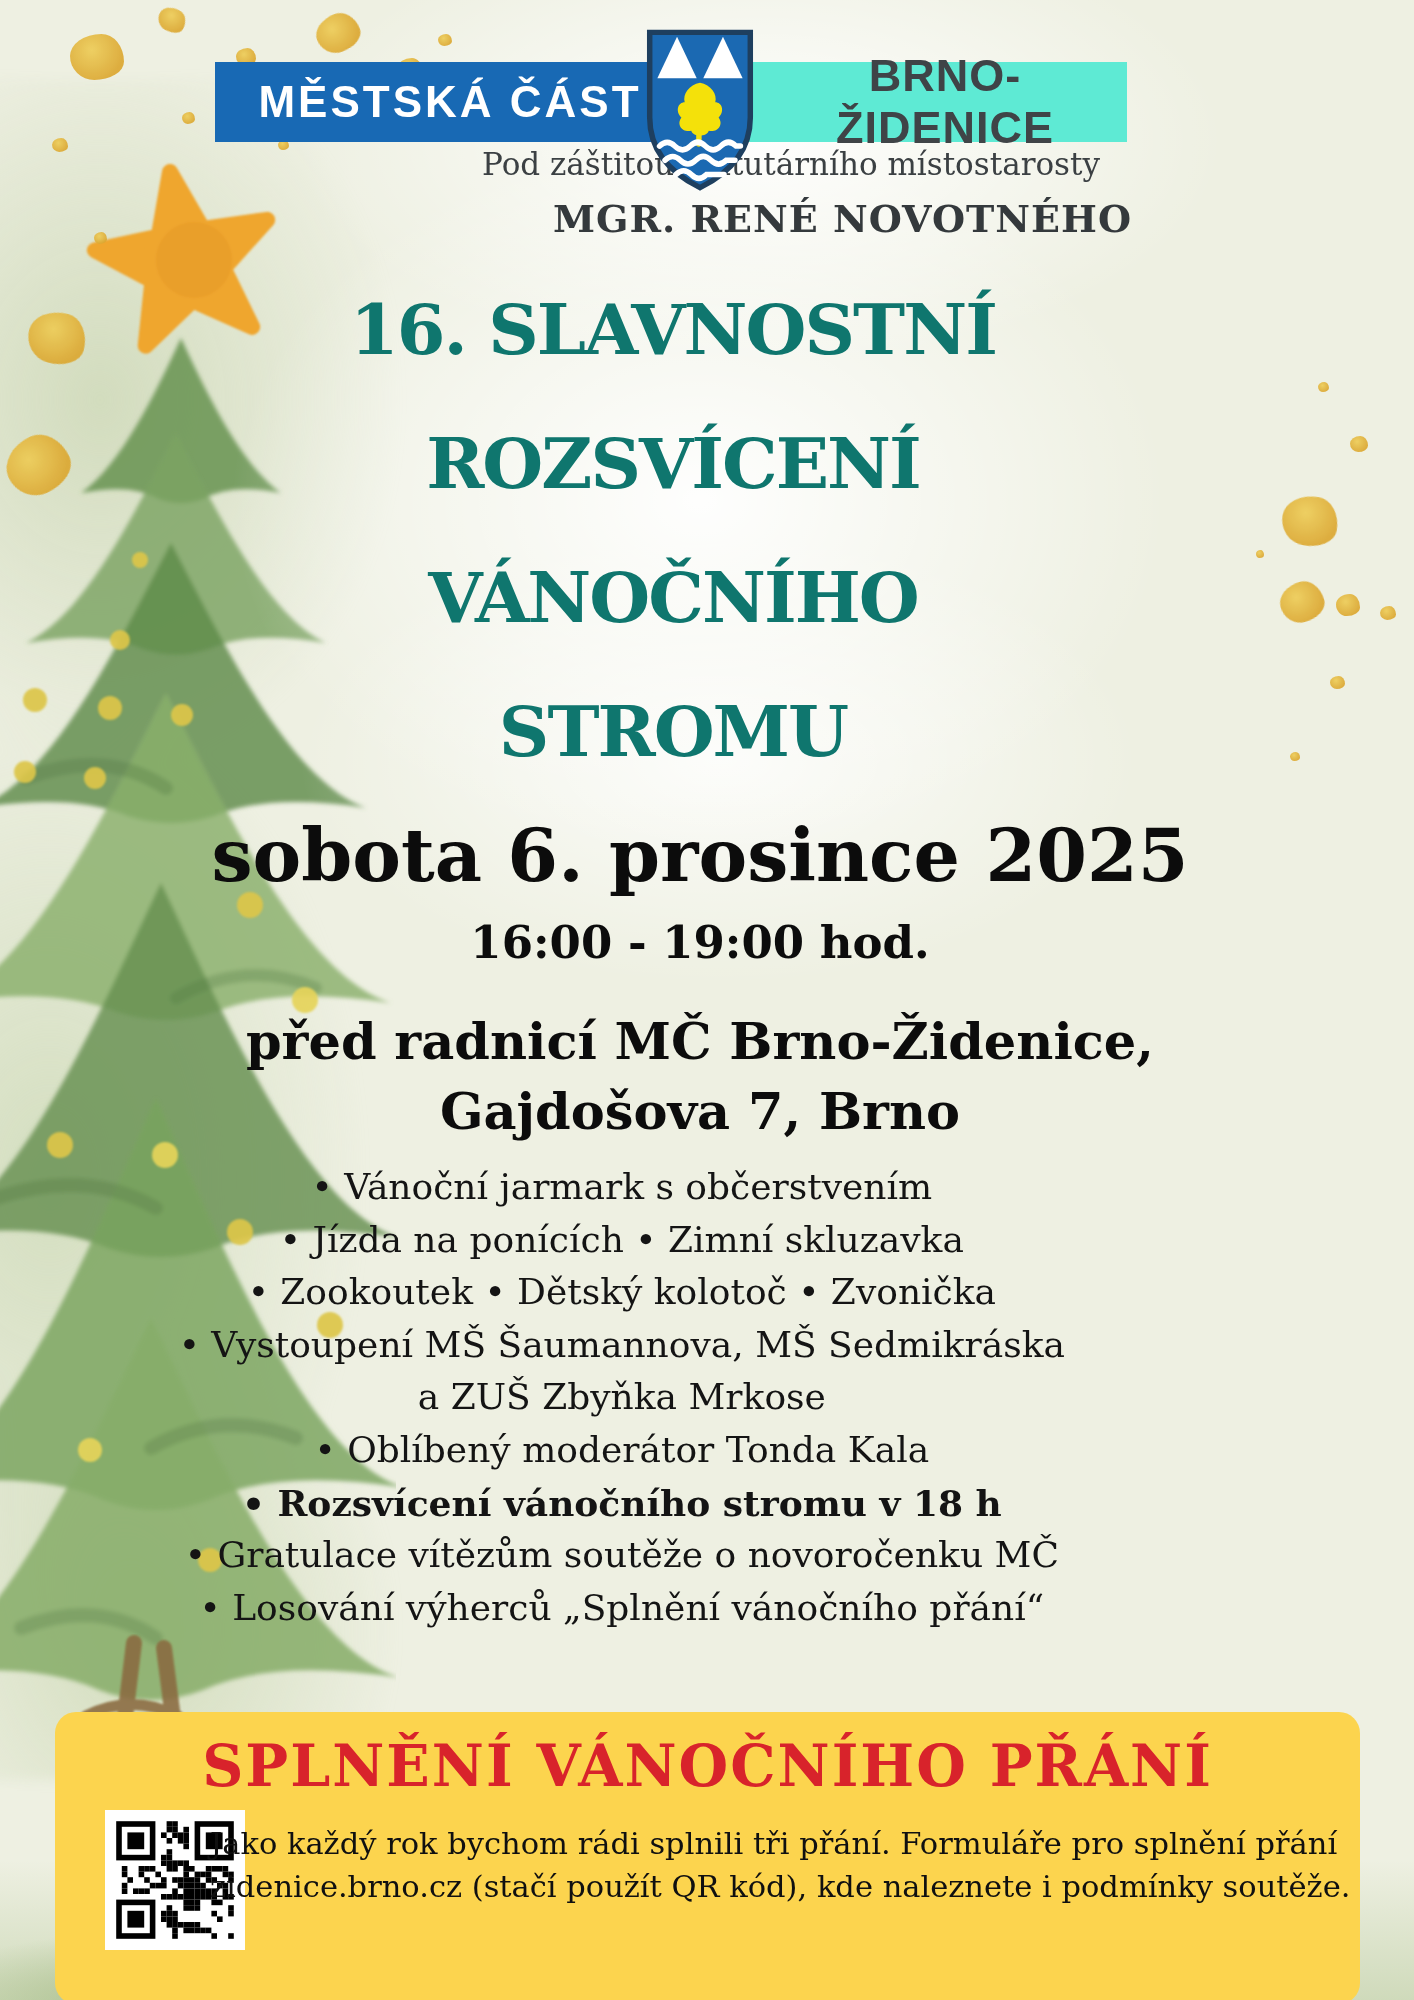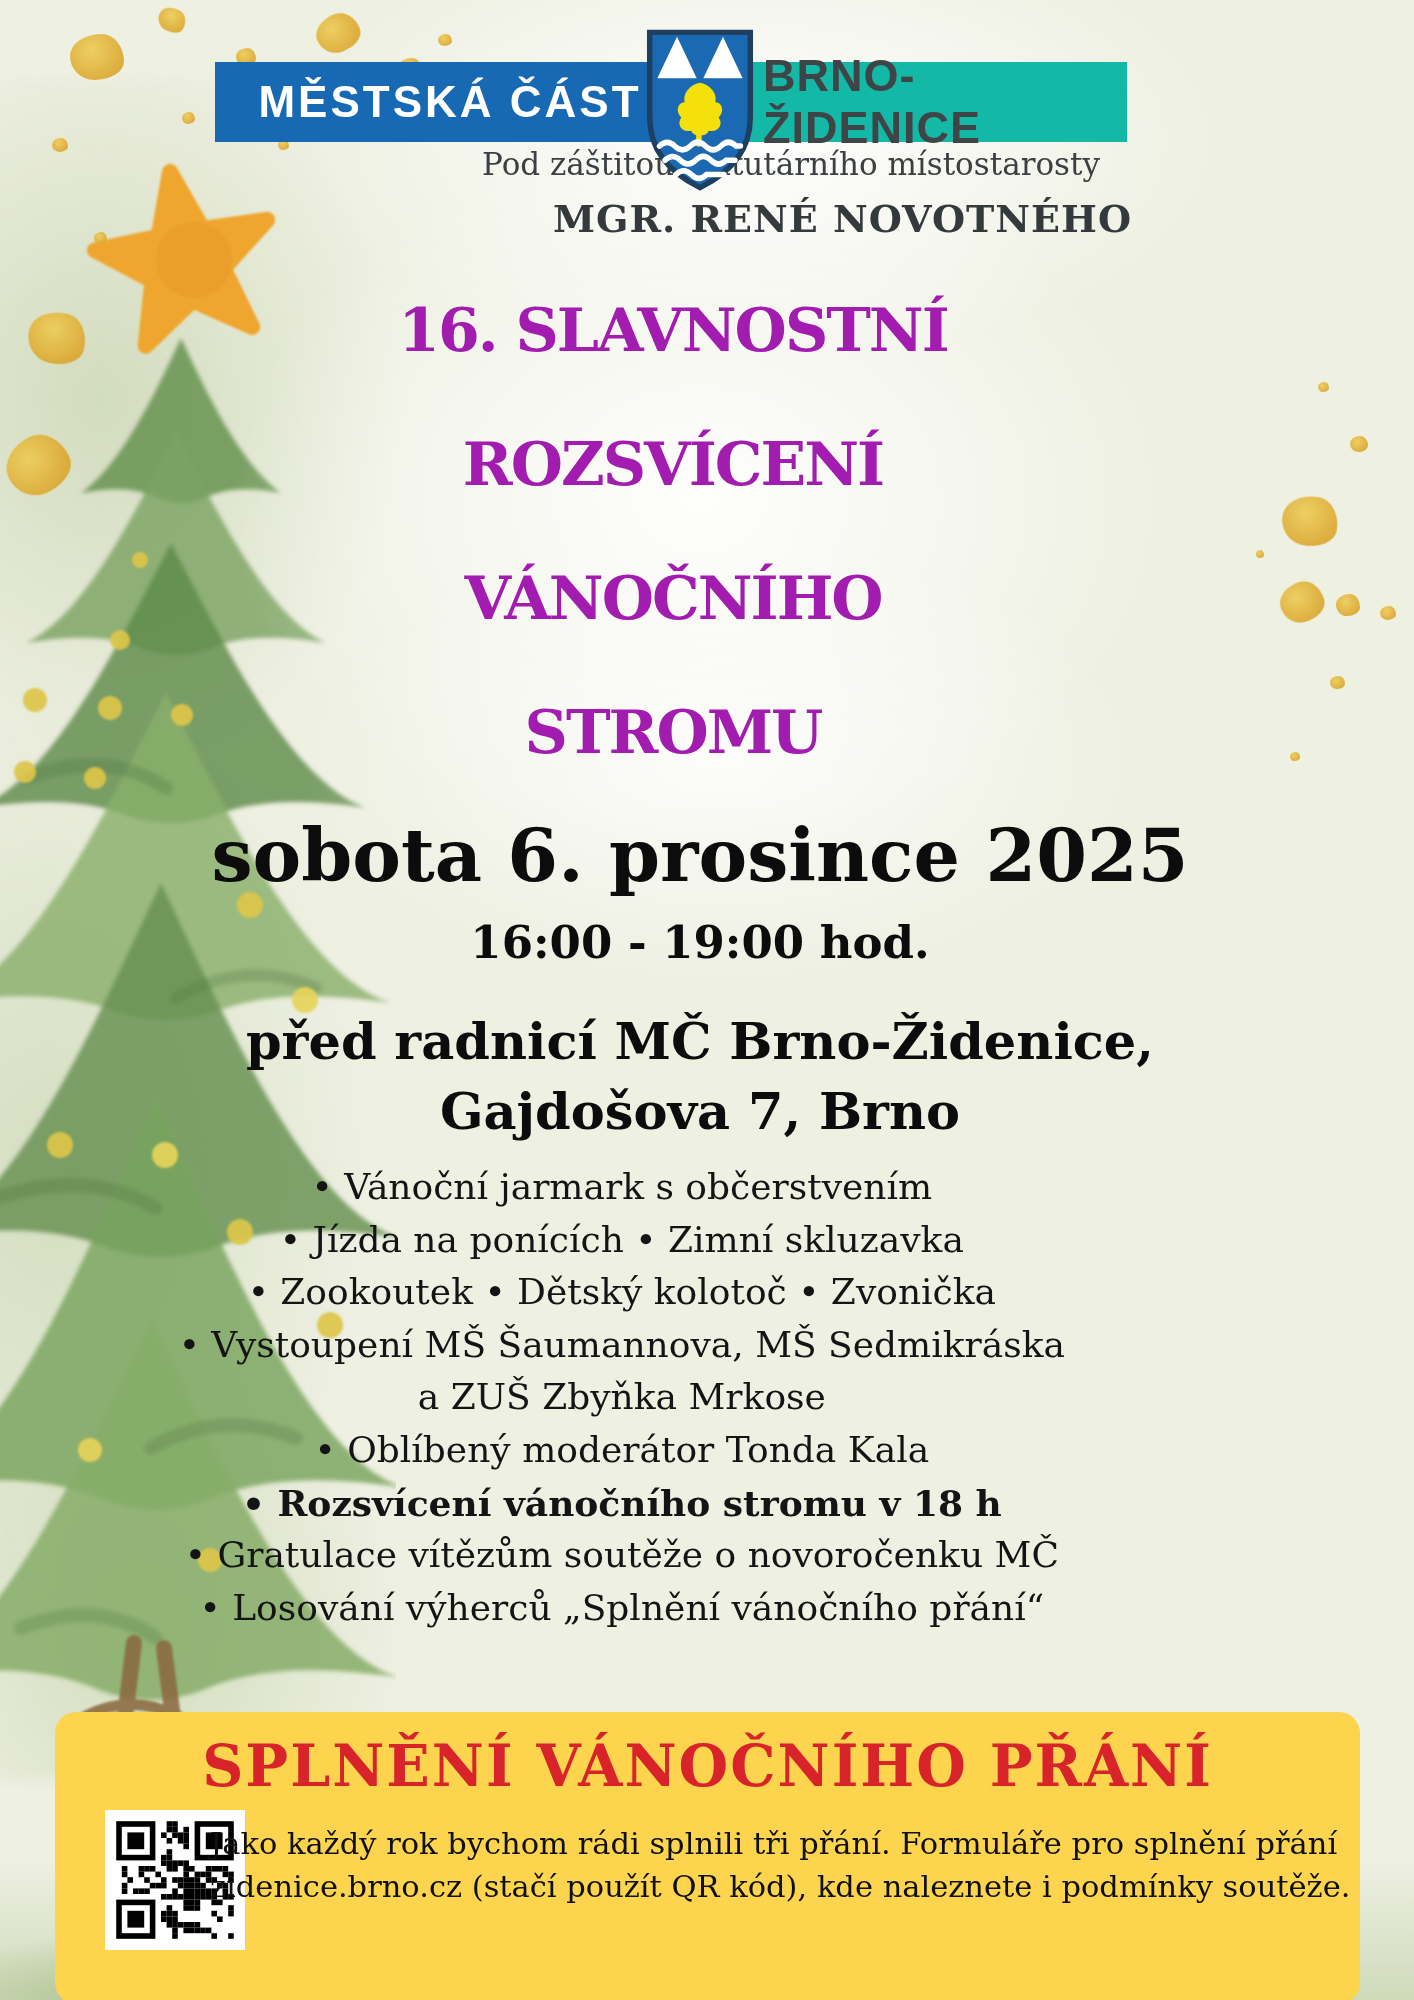--- a/index.html
+++ b/index.html
@@ -24,30 +24,30 @@
       radial-gradient(ellipse 500px 80px at 45% 105%, rgba(174,195,142,.7), rgba(174,195,142,0) 75%),
       linear-gradient(rgba(170,192,139,0), rgba(170,192,139,.45));}
   
   .splat{position:absolute;z-index:4;border-radius:58% 42% 55% 45%/48% 60% 40% 52%;
     background:radial-gradient(circle at 40% 35%, #eecd58, #dca832 72%);filter:blur(.6px);opacity:.92;}
   
   .banner-blue{position:absolute;left:215px;top:62px;width:470px;height:80px;background:#1869b4;z-index:5;
     display:flex;align-items:center;justify-content:center;}
   .banner-blue span{color:#ffffff;font-family:"Liberation Sans","DejaVu Sans",sans-serif;font-weight:bold;
     font-size:44px;letter-spacing:3px;}
-  .banner-yellow{position:absolute;left:685px;top:62px;width:442px;height:80px;background:#14b8a6;z-index:5;
-    display:flex;align-items:center;justify-content:center;padding-left:78px;box-sizing:border-box;}
+  .banner-yellow{position:absolute;left:685px;top:62px;width:442px;height:80px;background:#5eead4;z-index:5;
+    display:flex;align-items:center;justify-content:center;padding-left:78px;box-sizing:border-box;text-align:center;}
   .banner-yellow span{color:#3f4447;font-family:"Liberation Sans","DejaVu Sans",sans-serif;font-weight:bold;
     font-size:45px;letter-spacing:1px;}
   .crest{position:absolute;left:644px;top:28px;width:112px;height:164px;z-index:6;}
   .patronage1{position:absolute;right:314px;top:146px;z-index:5;font-size:31px;color:#3b4043;}
   .patronage2{position:absolute;right:282px;top:196px;z-index:5;font-size:38px;font-weight:bold;color:#34393c;letter-spacing:1px;}
   
   .title-block{position:absolute;left:0;right:68px;top:263px;z-index:5;text-align:center;}
-  .title-line{font-size:60px;line-height:134px;font-weight:bold;color:#a21caf;letter-spacing:-2px;white-space:nowrap;}
+  .title-line{font-size:70px;line-height:134px;font-weight:bold;color:#0f766e;letter-spacing:-2px;white-space:nowrap;}
   
   .event-block{position:absolute;left:0;right:14px;top:810px;z-index:5;text-align:center;color:#0c0c0c;}
   .event-date{font-size:73px;line-height:90px;font-weight:bold;white-space:nowrap;}
   .event-time{font-size:45px;line-height:86px;font-weight:bold;}
   .event-venue1{font-size:51px;line-height:70px;font-weight:bold;margin-top:20px;}
   .event-venue2{font-size:51px;line-height:70px;font-weight:bold;}
   
   .program-list{position:absolute;right:349px;top:1161px;z-index:5;text-align:center;color:#141414;}
   .program-item{font-size:36px;line-height:52.6px;white-space:nowrap;}
   .program-item.bold{font-weight:bold;}

